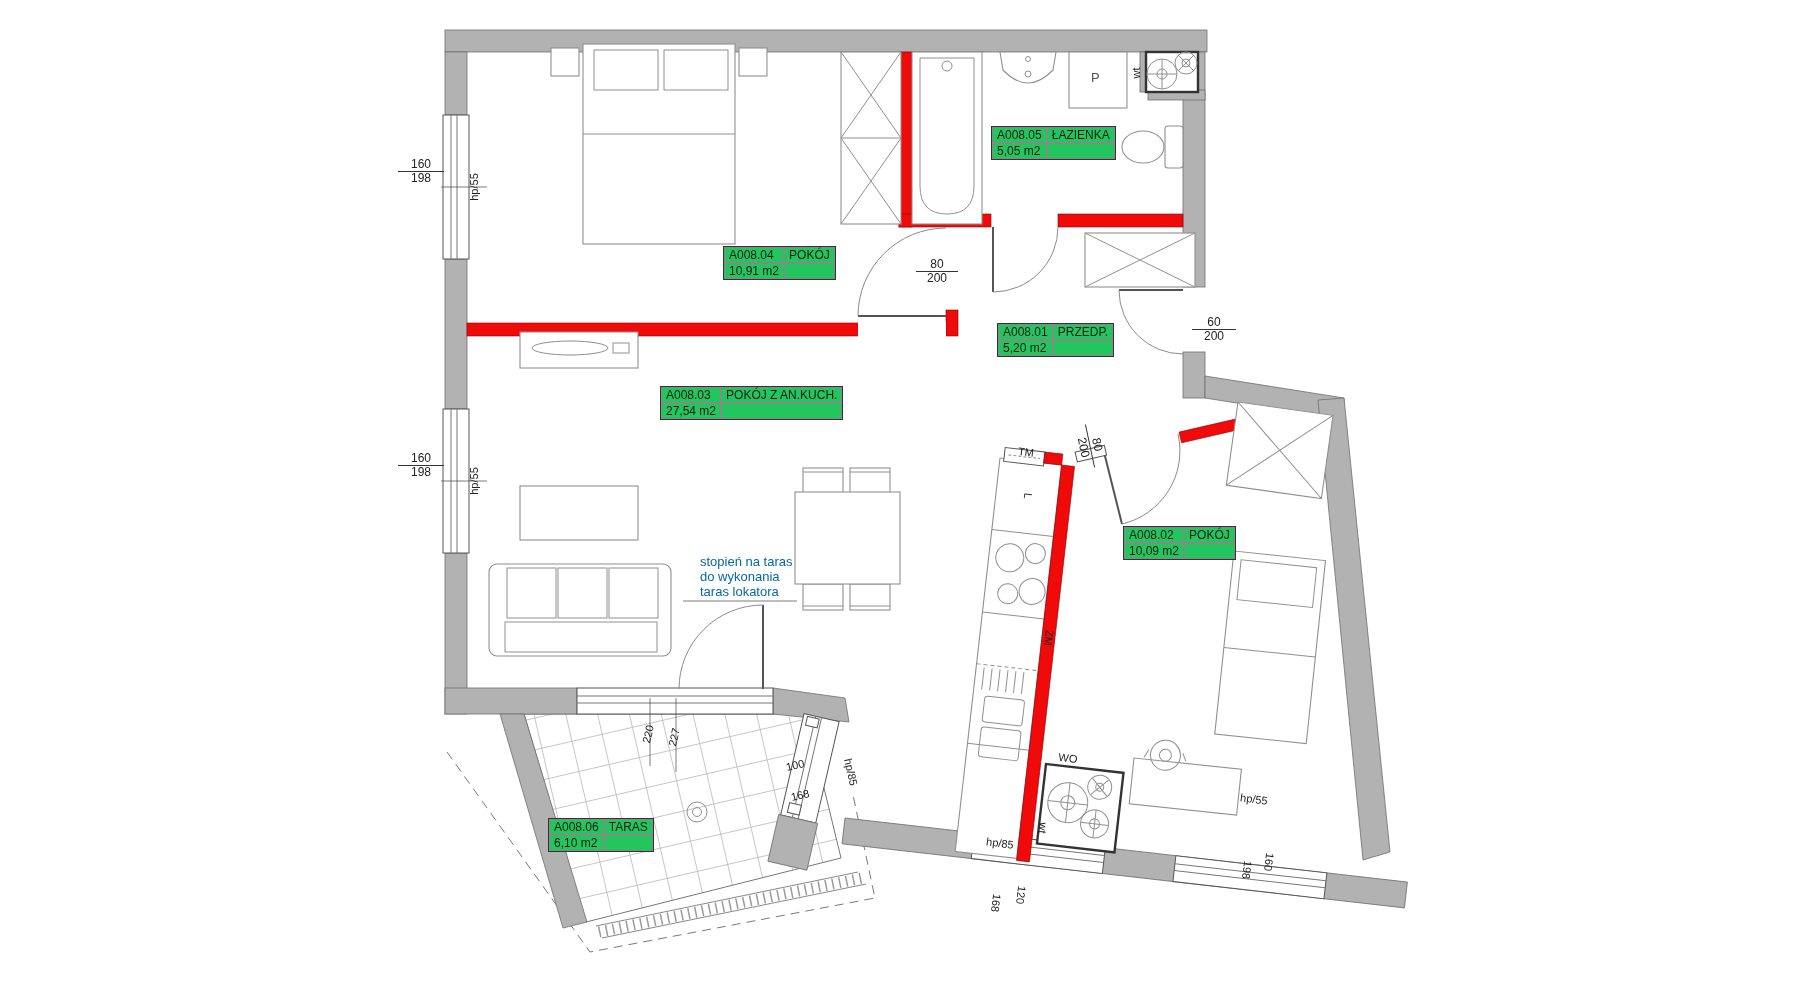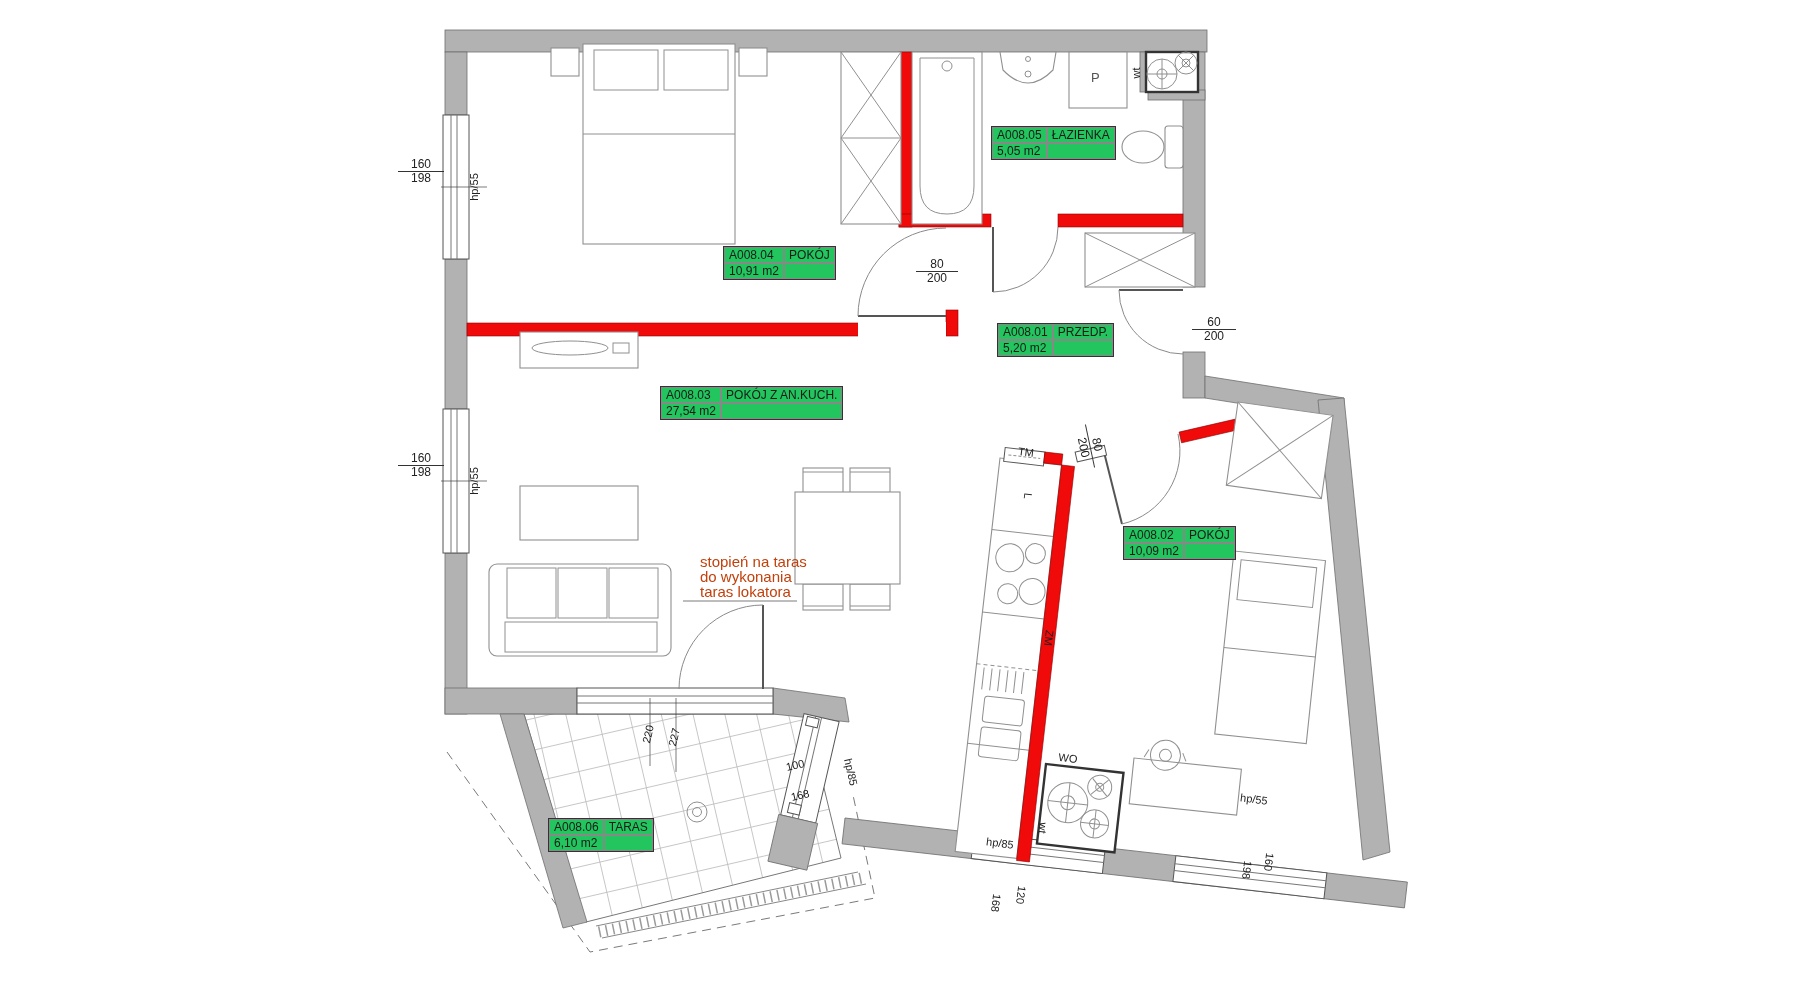--- a/index.html
+++ b/index.html
@@ -21,21 +21,21 @@
   .dim{stroke:#444;stroke-width:0.7;}
   
   .rtable{position:absolute;display:grid;grid-template-columns:auto auto;background:#22c55e;
           border:1px solid #333;font-size:12px;line-height:14px;white-space:nowrap;}
   .rtable .c{padding:0 4px;border:0.5px solid #888;}
   .rtable .name{font-weight:normal;}
   .frac{position:absolute;text-align:center;font-size:12px;line-height:13px;color:#222;}
   .frac .bot{border-top:1px solid #333;}
   .vlbl{position:absolute;font-size:11px;color:#222;white-space:nowrap;
         transform-origin:center;}
-  .note{position:absolute;font-size:15px;line-height:15px;color:#c2410c;white-space:nowrap;}
+  .note{position:absolute;font-size:13px;line-height:15px;color:#0369a1;white-space:nowrap;}
   .plbl{position:absolute;font-size:13px;color:#555;}
 </style>
 </head>
 <body>
 
 <div id="stage">
 
 <svg width="1800" height="1008" viewBox="0 0 1800 1008">
 
   <g>

